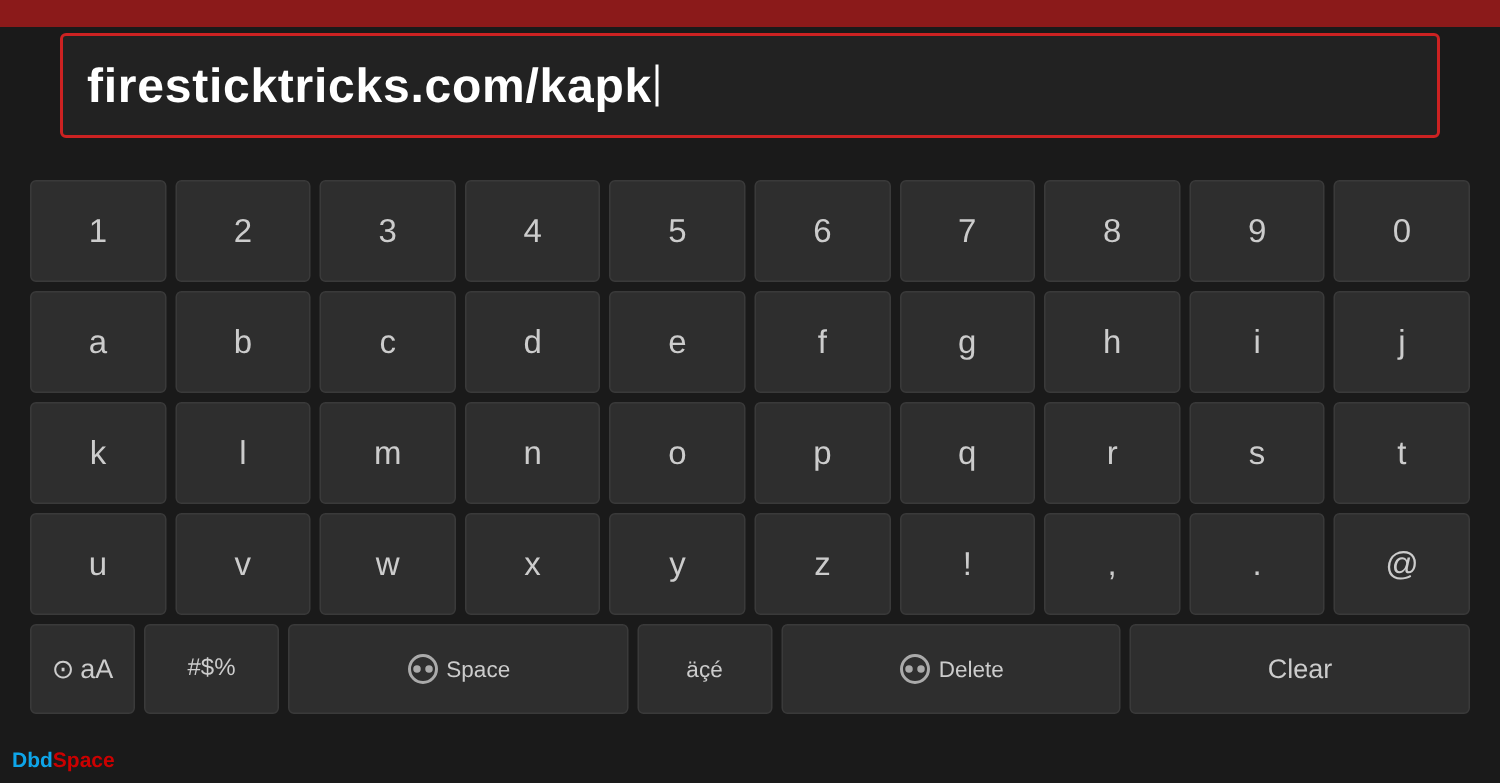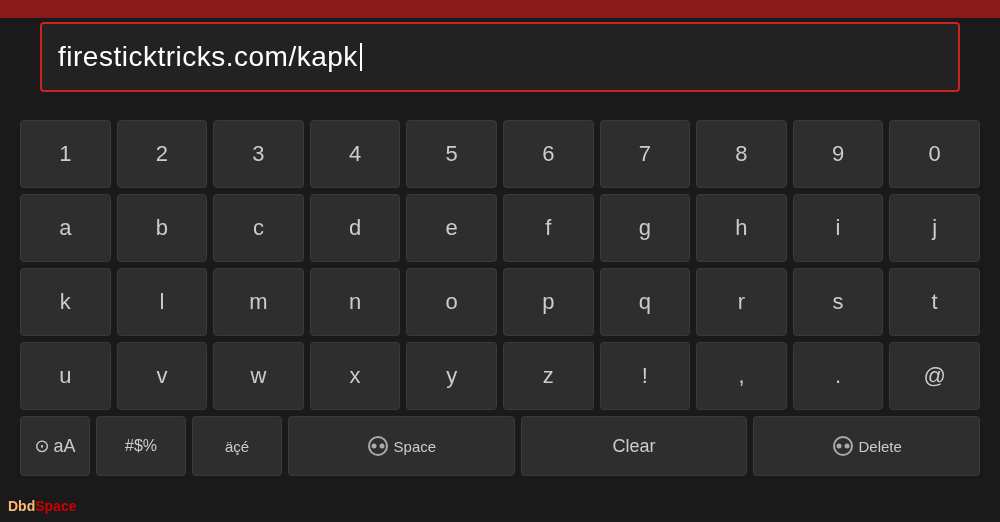--- a/index.html
+++ b/index.html
@@ -33,22 +33,22 @@
       border: 2px solid #cc2222;
       border-radius: 4px;
       background-color: #222222;
       display: flex;
       align-items: center;
       padding: 0 16px;
     }
 
     .url-text {
       color: #ffffff;
-      font-size: 28px;
-      font-weight: 400;
+      font-size: 32px;
+      font-weight: 700;
       letter-spacing: 0.5px;
     }
 
     .cursor {
       display: inline-block;
       width: 2px;
       height: 28px;
       background-color: #ffffff;
       margin-left: 2px;
       vertical-align: middle;
@@ -127,21 +127,21 @@
 
     .bottom-logo {
       position: absolute;
       bottom: 8px;
       left: 8px;
       display: flex;
       align-items: center;
     }
 
     .logo-dbd {
-      color: #fdba74;
+      color: #0ea5e9;
       font-size: 14px;
       font-weight: bold;
     }
 
     .logo-post {
       color: #cc0000;
       font-size: 14px;
       font-weight: bold;
     }
   </style>
@@ -210,46 +210,46 @@
   </div>
 
   <div class="key-row-bottom">
     <div class="key-special key-aA">
       <span style="margin-right:4px;">⊙</span>
       <span>aA</span>
     </div>
     <div class="key-special key-hashsym">
       <span>#$%</span>
     </div>
-    <div class="key-special key-ace">
-      <span>äçé</span>
-    </div>
     <div class="key-special key-space">
       <span class="key-icon-wrap">
         <svg width="22" height="22" viewBox="0 0 22 22" style="margin-right:5px;">
           <circle cx="11" cy="11" r="9" fill="none" stroke="#aaa" stroke-width="2"></circle>
           <circle cx="7" cy="11" r="2.5" fill="#aaa"></circle>
           <circle cx="15" cy="11" r="2.5" fill="#aaa"></circle>
         </svg>
         <span>Space</span>
       </span>
     </div>
-    <div class="key-special key-clear">
-      <span>Clear</span>
+    <div class="key-special key-ace">
+      <span>äçé</span>
     </div>
     <div class="key-special key-delete">
       <span class="key-icon-wrap">
         <svg width="22" height="22" viewBox="0 0 22 22" style="margin-right:5px;">
           <circle cx="11" cy="11" r="9" fill="none" stroke="#aaa" stroke-width="2"></circle>
           <circle cx="7" cy="11" r="2.5" fill="#aaa"></circle>
           <circle cx="15" cy="11" r="2.5" fill="#aaa"></circle>
         </svg>
         <span>Delete</span>
       </span>
     </div>
+    <div class="key-special key-clear">
+      <span>Clear</span>
+    </div>
   </div>
 
 </div>
 
 <div class="bottom-logo">
   <span class="logo-dbd">Dbd</span>
   <span class="logo-post">Space</span>
 </div>
 
 </body></html>

